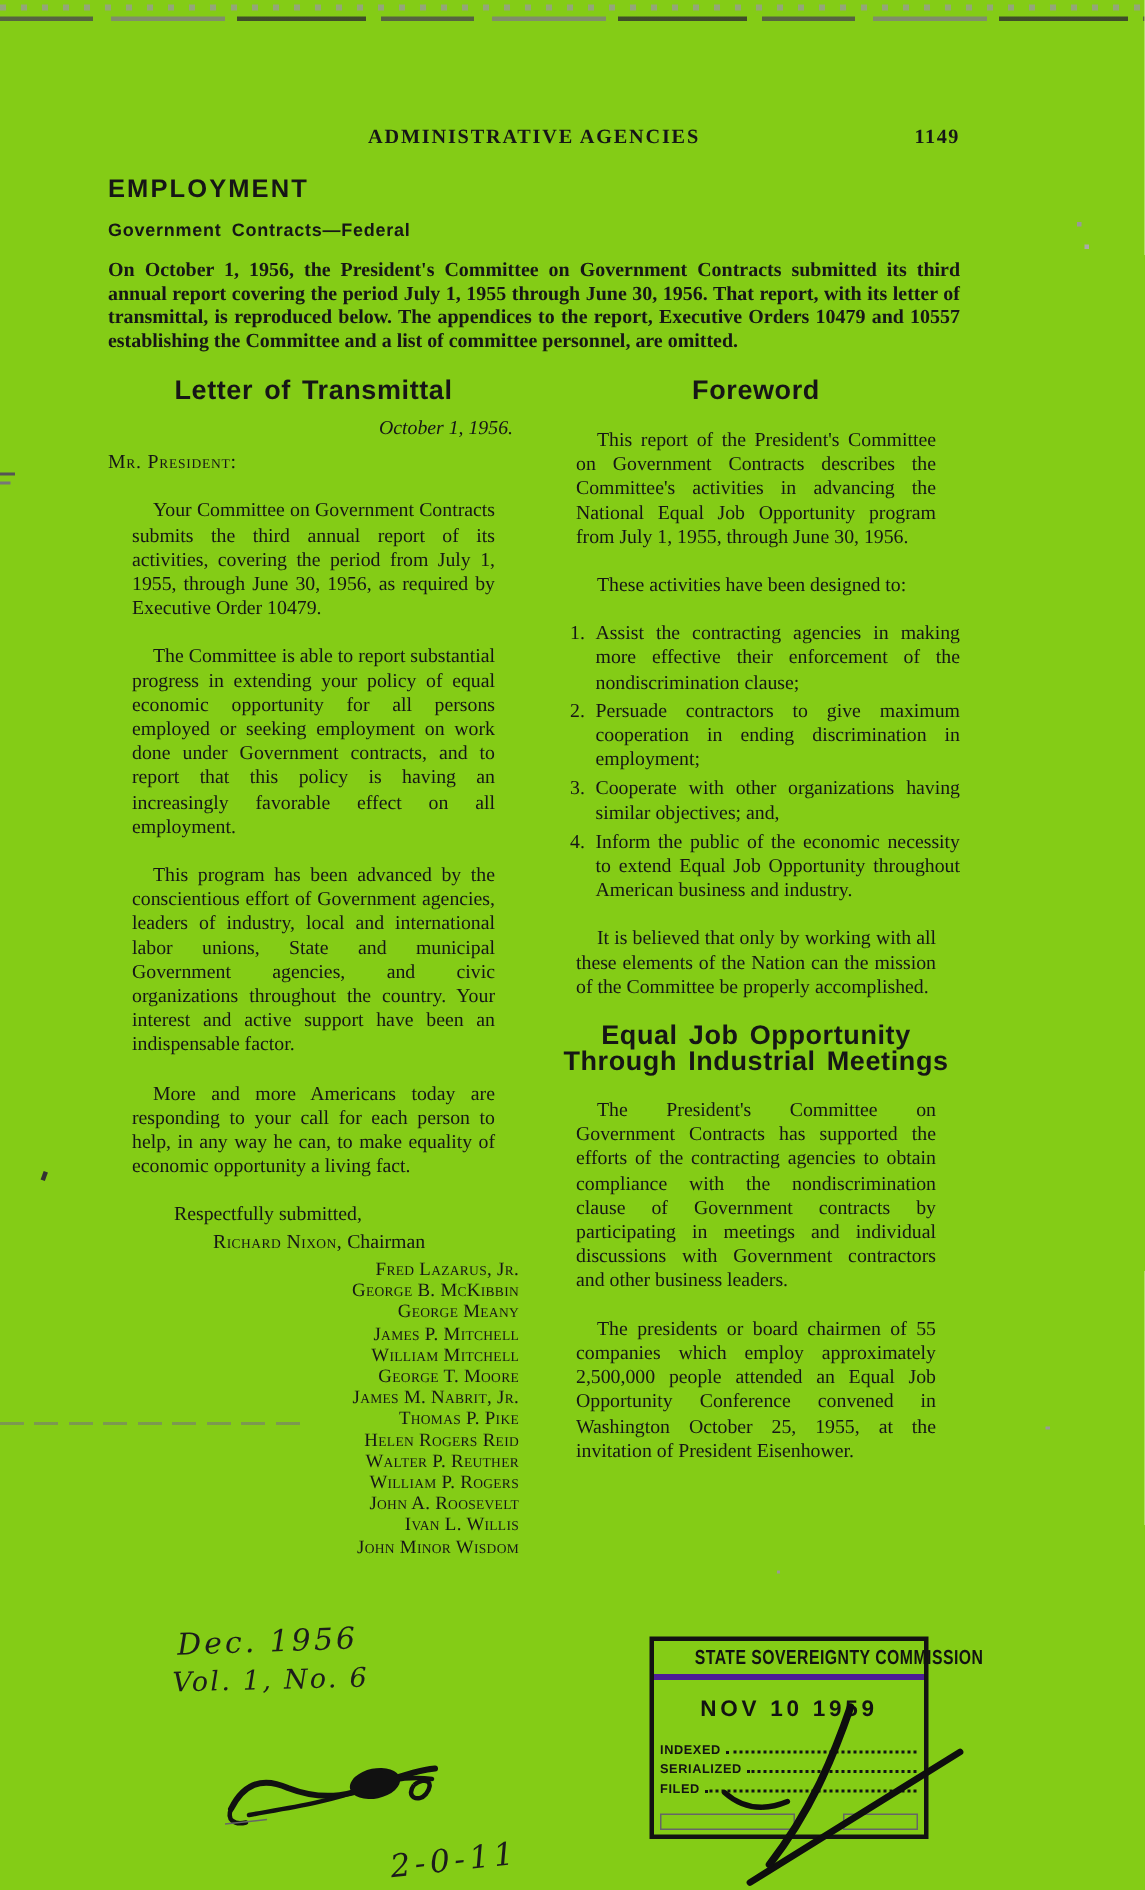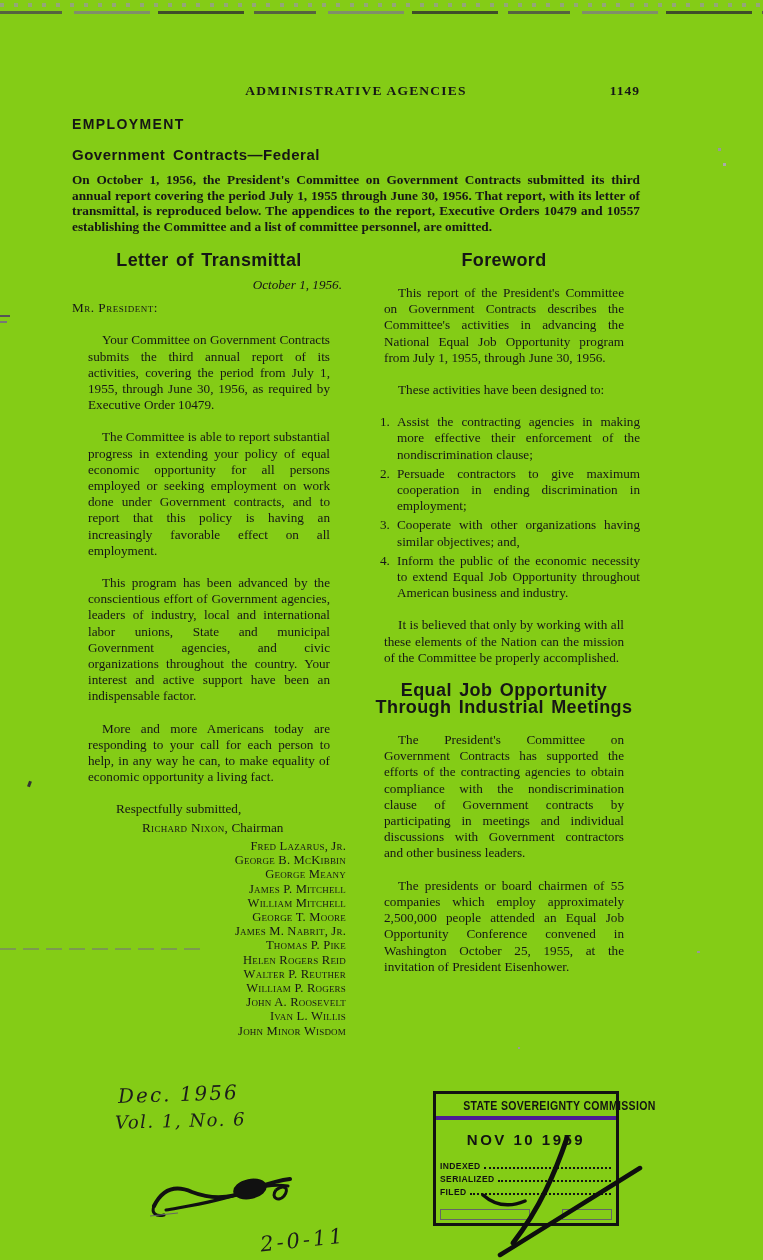--- a/index.html
+++ b/index.html
@@ -16,23 +16,23 @@
   .speck{position:absolute;background:#555;}
 
   
   .running-head{position:absolute;left:72px;top:83px;width:568px;font-size:13.5px;
     font-weight:bold;letter-spacing:1.2px;}
   .running-head .rh-title{display:block;text-align:center;}
   .page-num{position:absolute;right:0;top:0;letter-spacing:1px;}
 
   
   .sec-title{position:absolute;left:72px;top:116px;font-family:"Liberation Sans",sans-serif;
-    font-weight:bold;font-size:14px;letter-spacing:1.4px;}
+    font-weight:bold;font-size:17px;letter-spacing:1.4px;}
   .sec-sub{position:absolute;left:72px;top:146px;font-family:"Liberation Sans",sans-serif;
-    font-weight:bold;font-size:15px;letter-spacing:.5px;word-spacing:3px;}
+    font-weight:bold;font-size:12px;letter-spacing:.5px;word-spacing:3px;}
   .intro{position:absolute;left:72px;top:172px;width:568px;font-weight:bold;
     font-size:13.3px;line-height:15.6px;text-align:justify;margin:0;}
 
   
   .col{position:absolute;top:252px;font-size:13.2px;line-height:16.2px;text-align:justify;}
   .col-left{left:72px;width:274px;}
   .col-right{left:368px;width:272px;}
   .col-head{font-family:"Liberation Sans",sans-serif;font-weight:bold;font-size:18px;
     text-align:center;letter-spacing:.4px;word-spacing:2px;margin:0 0 8px;line-height:17px;}
   .date-line{text-align:right;font-style:italic;padding-right:4px;margin:0 0 7px;}

